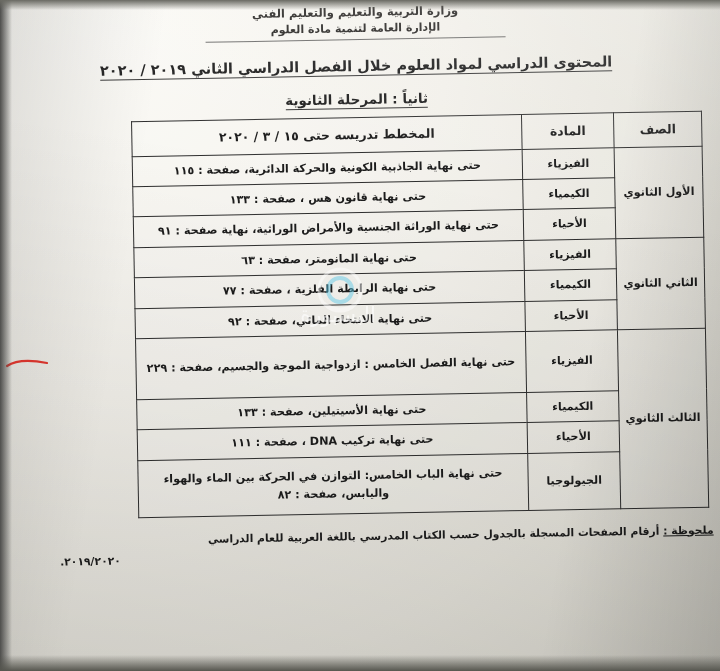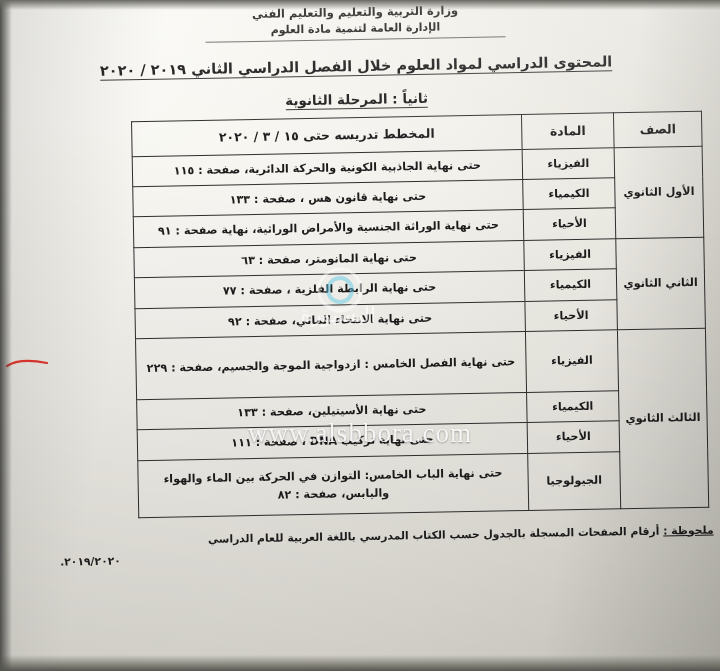--- a/index.html
+++ b/index.html
@@ -270,18 +270,17 @@
 
   <svg class="wm-logo" viewBox="0 0 204 68">
     <g opacity="0.55">
       <circle cx="104" cy="28" r="21" fill="none" stroke="#ffffff" stroke-width="3"></circle>
       <circle cx="104" cy="28" r="12" fill="none" stroke="#5bc8e8" stroke-width="4"></circle>
       <path d="M86 40 q18 14 36 0" fill="none" stroke="#ffffff" stroke-width="3"></path>
     </g>
     <text x="102" y="60" text-anchor="middle" font-family="DejaVu Sans, sans-serif" font-size="21" fill="rgba(255,255,255,0.75)">البسبورة</text>
   </svg>
 
-  <div class="wm-url">www.alsbbora.com</div>
 
   <div class="edge-l"></div>
   <div class="edge-t"></div>
   <div class="edge-b"></div>
 </div>
 
 </body></html>

